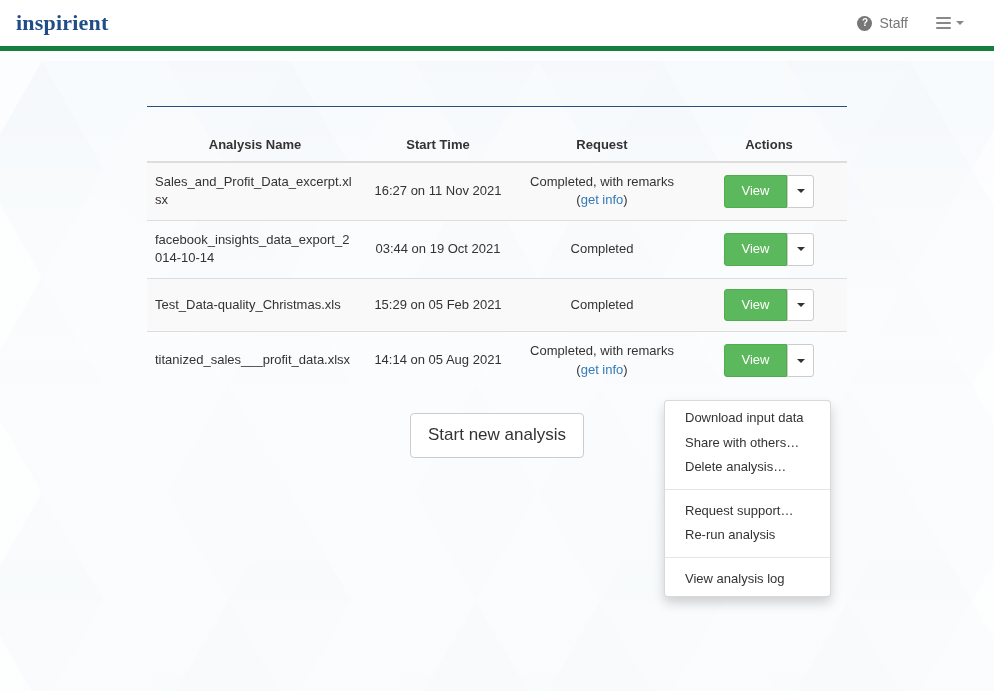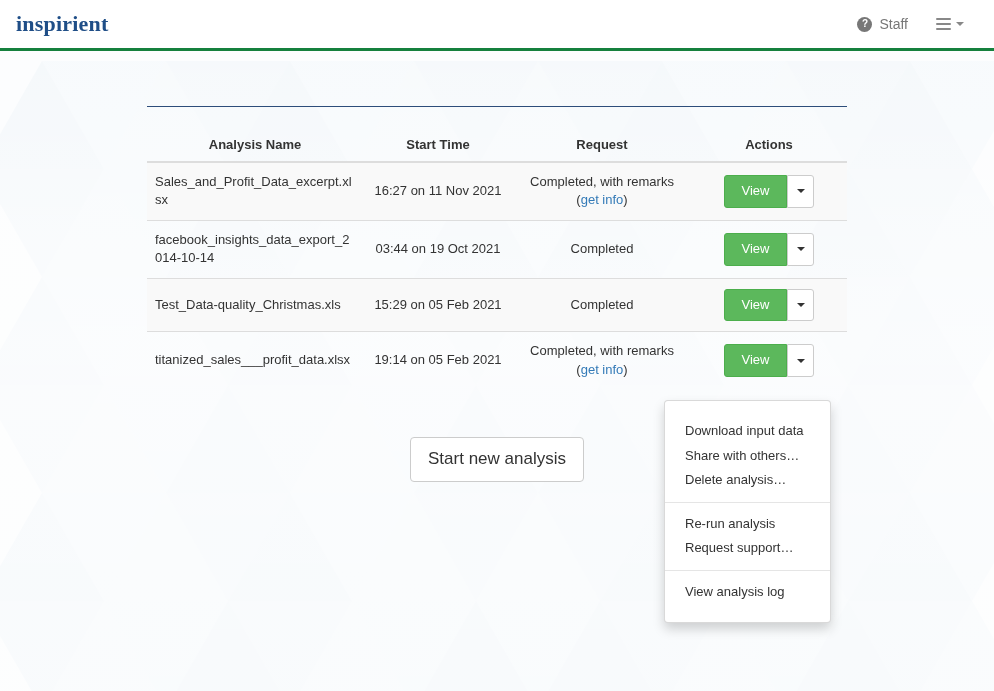--- a/index.html
+++ b/index.html
@@ -40,21 +40,21 @@
     position: absolute; left:0; top:0; width:994px; height:640px;
     background: linear-gradient(180deg, rgba(255,255,255,0.62) 0%, rgba(255,255,255,0.80) 45%, rgba(255,255,255,0.72) 100%);
   }
 
   
   .navbar {
     position: relative;
     z-index: 5;
     height: 51px;
     background: #ffffff;
-    border-bottom: 3px solid #15803d;
+    border-bottom: 5px solid #15803d;
     display: flex;
     align-items: center;
     padding: 12px 16px;
     justify-content: space-between;
   }
   .brand {
     font-family: "Liberation Serif", serif;
     font-size: 22px;
     font-weight: bold;
     color: #1f4e87;
@@ -226,21 +226,21 @@
   
   .dropdown-menu {
     position: absolute;
     left: 664px;
     top: 400px;
     width: 167px;
     background: #ffffff;
     border: 1px solid rgba(0,0,0,0.15);
     border-radius: 4px;
     box-shadow: 0 6px 12px rgba(0,0,0,0.175);
-    padding: 18px 0;
+    padding: 5px 0;
     z-index: 50;
   }
   .dropdown-menu a.item {
     display: block;
     padding: 3px 20px;
     font-size: 13px;
     line-height: 1.42857;
     color: #333333;
     text-decoration: none;
     white-space: nowrap;
@@ -269,21 +269,20 @@
     display: inline-block;
     background: #ffffff;
     border: 1px solid #cccccc;
     border-radius: 4px;
     color: #333333;
     font-size: 17px;
     font-family: "Liberation Sans", sans-serif;
     padding: 10px 17px;
     cursor: pointer;
     line-height: 1.33;
-    margin-top: 24px;
   }
 </style>
 </head>
 <body>
 
 <div class="page-bg">
   <div class="tri t-up" style="left:-20px;  top:10px;"></div>
   <div class="tri t-dn2" style="left:42px;   top:10px;"></div>
   <div class="tri t-up2" style="left:104px;  top:10px;"></div>
   <div class="tri t-dn" style="left:166px;  top:10px;"></div>
@@ -475,21 +474,21 @@
               <button class="btn-view">View</button>
               <button class="btn-caret">
                 <span class="caret-dk"></span>
               </button>
             </span>
           </td>
         </tr>
 
         <tr>
           <td class="name">titanized_sales___profit_data.xlsx</td>
-          <td>19:14 on 05 Feb 2021</td>
+          <td>14:14 on 05 Aug 2021</td>
           <td>
             <span>Completed, with remarks</span><br>
             (<a class="link" href="#">get info</a>)
           </td>
           <td>
             <span class="btn-group">
               <button class="btn-view">View</button>
               <button class="btn-caret">
                 <span class="caret-dk"></span>
               </button>
@@ -505,17 +504,17 @@
     </div>
 
   </div>
 </div>
 
 <div class="dropdown-menu">
   <a class="item" href="#">Download input data</a>
   <a class="item" href="#">Share with others…</a>
   <a class="item" href="#">Delete analysis…</a>
   <div class="divider"></div>
+  <a class="item" href="#">Request support…</a>
   <a class="item" href="#">Re-run analysis</a>
-  <a class="item" href="#">Request support…</a>
   <div class="divider"></div>
   <a class="item" href="#">View analysis log</a>
 </div>
 
 </body></html>

